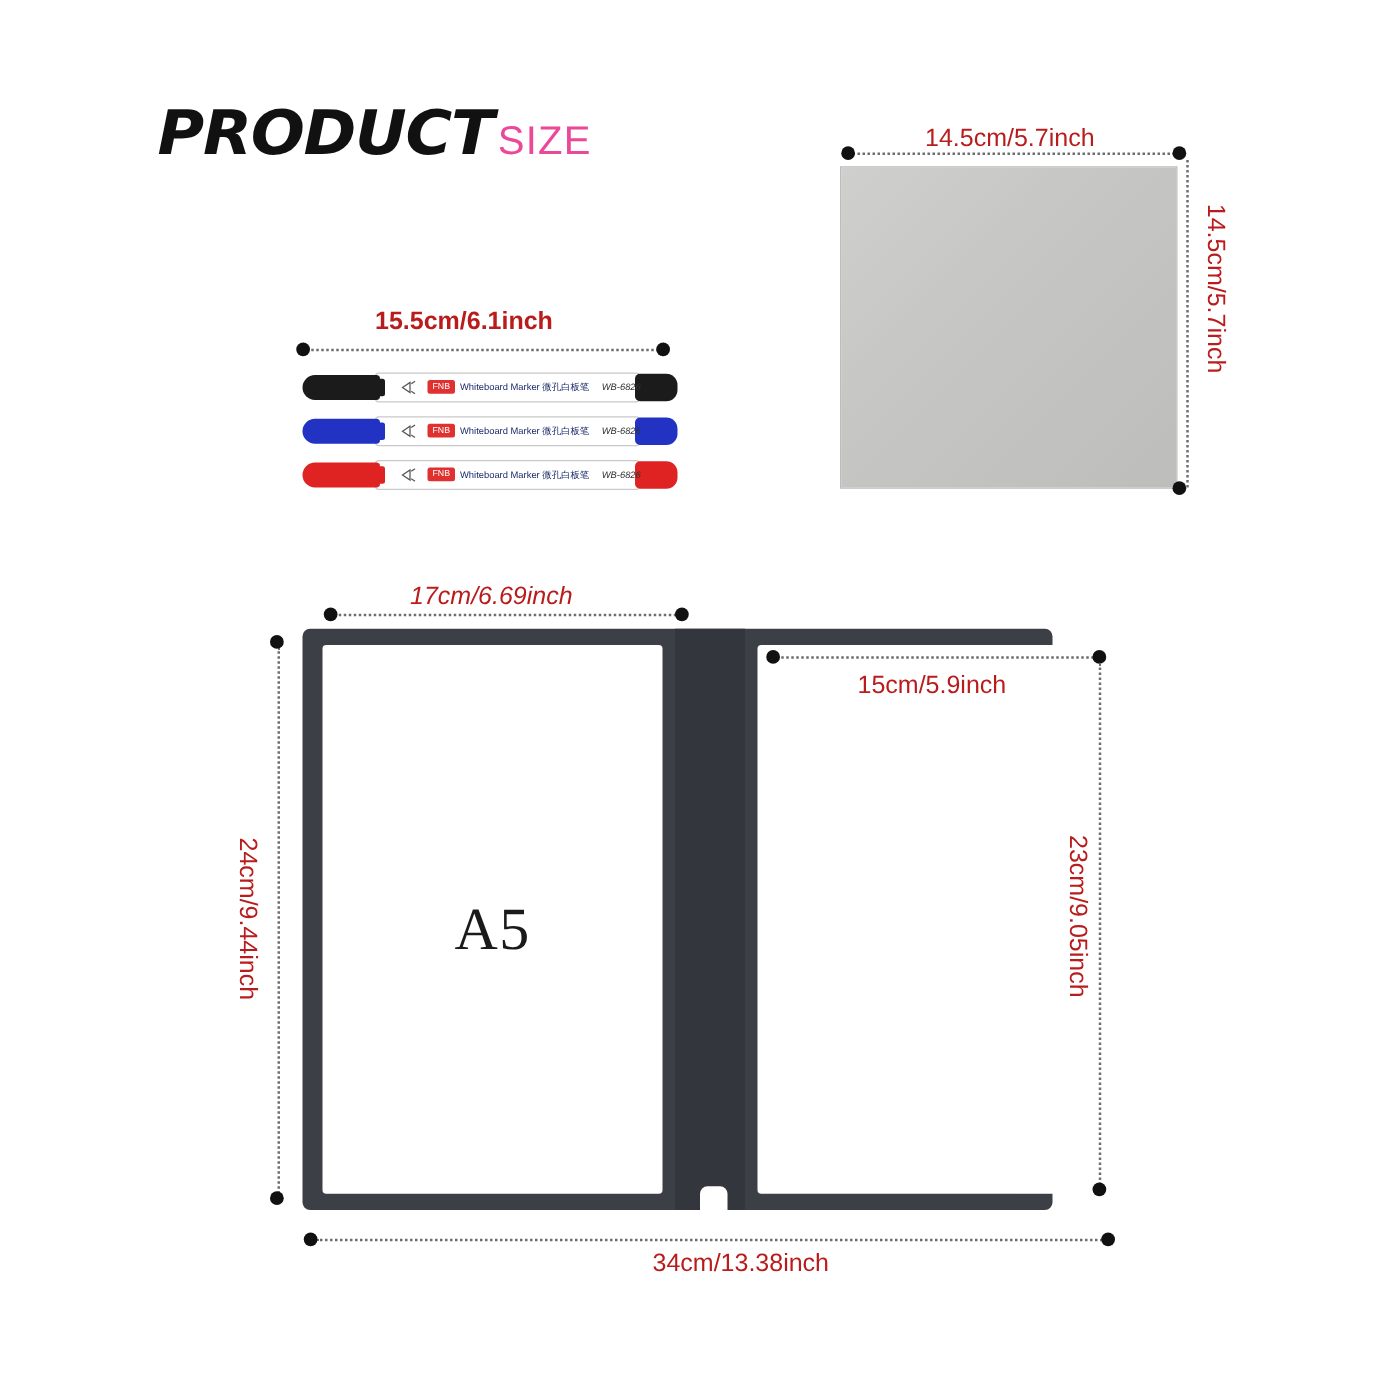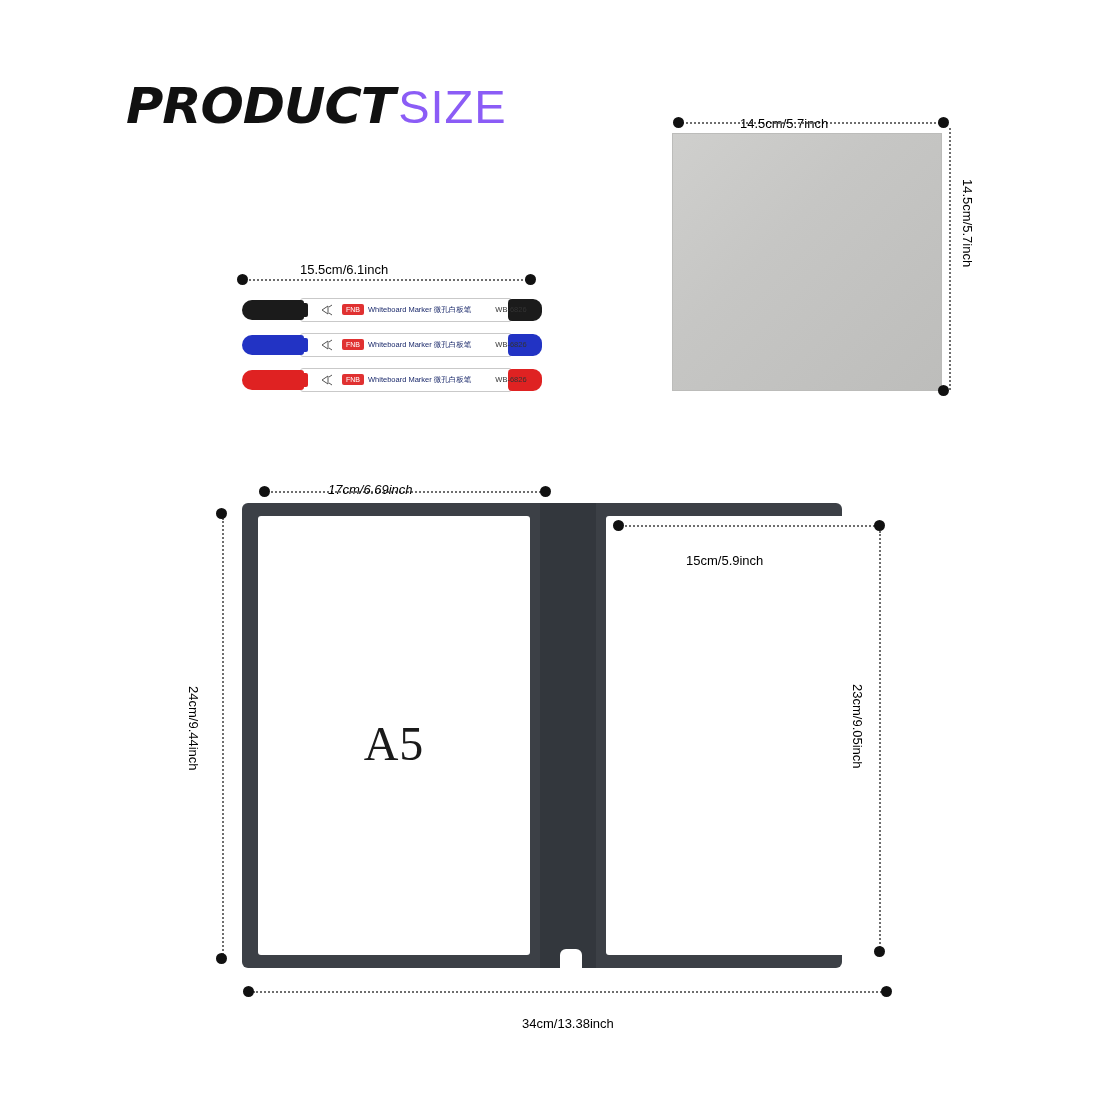--- a/index.html
+++ b/index.html
@@ -31,23 +31,23 @@
     font-style: italic;
     font-size: 49px;
     letter-spacing: -1px;
     color: #111111;
     transform: scaleX(1.04);
     transform-origin: left center;
   }
   #title-size {
     font-family: "Liberation Sans", sans-serif;
     font-weight: normal;
-    font-size: 47px;
+    font-size: 32px;
     letter-spacing: 1px;
-    color: #8b5cf6;
+    color: #ec4899;
     margin-left: 14px;
   }
 
   
   .dot-h {
     position: absolute;
     height: 0;
     border-top: 2px dotted #6e6e6e;
   }
   .dot-v {
@@ -57,25 +57,24 @@
   }
   .dot-node {
     position: absolute;
     width: 11px;
     height: 11px;
     border-radius: 50%;
     background: #111111;
   }
   .dim-label {
     position: absolute;
-    font-size: 13px;
-    color: #000000;
+    font-size: 20px;
+    color: #b91c1c;
     white-space: nowrap;
     font-family: "Liberation Sans", sans-serif;
-    margin-top: 16px;
   }
   .dim-label.vertical {
     writing-mode: vertical-rl;
     text-orientation: mixed;
   }
 
   
   #markers-group {
     position: absolute;
     left: 230px;
@@ -148,21 +147,22 @@
     left: 126px;
     top: 6px;
     font-size: 7.5px;
     line-height: 11px;
     color: #1b2a6b;
     white-space: nowrap;
     font-family: "Liberation Sans", sans-serif;
   }
   .marker .bartext .code {
     color: #333;
-    margin-left: 24px;
+    margin-left: 10px;
+    font-style: italic;
   }
   .marker .nibicon {
     position: absolute;
     left: 78px;
     top: 5px;
     width: 14px;
     height: 14px;
   }
 
   
@@ -244,21 +244,21 @@
 <div id="title-block">
   <span id="title-product">PRODUCT</span>
   <span id="title-size">SIZE</span>
 </div>
 
 <div id="markers-group">
 
   <div class="dot-h" style="left:12px; top:21px; width:288px;"></div>
   <div class="dot-node" style="left:7px; top:16px;"></div>
   <div class="dot-node" style="left:295px; top:16px;"></div>
-  <div class="dim-label" style="left:70px; top:-12px;">15.5cm/6.1inch</div>
+  <div class="dim-label" style="left:70px; top:-12px;font-weight:bold;">15.5cm/6.1inch</div>
 
   <div class="marker" style="top:40px;">
     <div class="barrel"></div>
     <div class="tip" style="background:#1b1b1b;"></div>
     <div class="cap-end" style="background:#1b1b1b;"></div>
     <svg class="nibicon" viewBox="0 0 14 14">
       <polygon points="2,7 8,3 8,11" fill="none" stroke="#555" stroke-width="1"></polygon>
       <line x1="9" y1="4" x2="12" y2="2" stroke="#555" stroke-width="1"></line>
       <line x1="9" y1="10" x2="12" y2="12" stroke="#555" stroke-width="1"></line>
     </svg>

